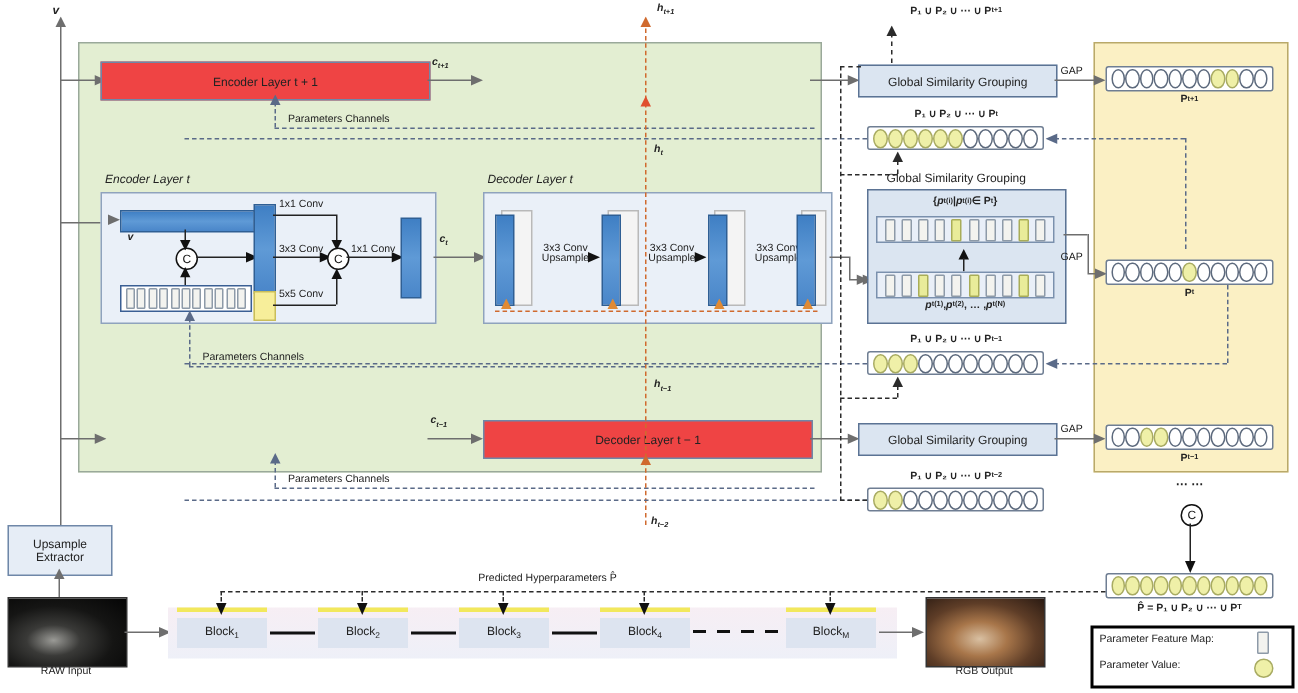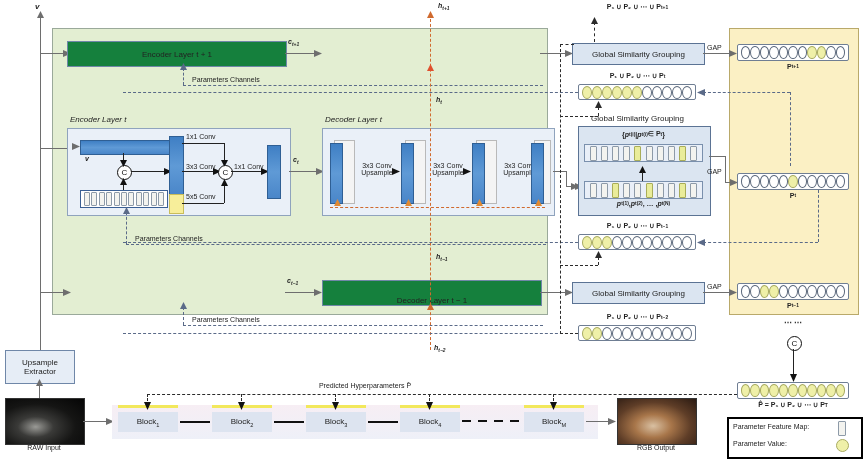--- a/index.html
+++ b/index.html
@@ -9,21 +9,21 @@
   .ctr{display:flex;align-items:center;justify-content:center;text-align:center;}
   .ttl{font-size:9.5px;color:#222;}
   .sm{font-size:8px;color:#222;}
   .xs{font-size:7px;color:#222;}
   .bold{font-weight:bold;}
   .ital{font-style:italic;}
 
   
   .cnnpanel{background:#e3eed2;border:1px solid #9aa99a;}
   .mspanel{background:#fbf0c4;border:1px solid #b9a96a;}
-  .layerbox{background:#15803d;border:1px solid #6f87a8;}
+  .layerbox{background:#ef4444;border:1px solid #6f87a8;}
   .innerbox{background:#eaf0f8;border:1px solid #8fa3bd;}
   .gsgbox{background:#dbe5f1;border:1px solid #5b7394;}
   .gsginner{background:#e9eff8;border:1px solid #7a90ad;}
   .rowbox{background:#ffffff;border:1px solid #6f7e93;border-radius:2px;}
   .fx{background:#e6edf6;border:1px solid #6f87a8;}
   .blockbox{background:#dde4f0;}
   .legend{background:#ffffff;border:2px solid #000;}
 
   
   .bar{background:linear-gradient(180deg,#3f7fc4 0%,#5f9ad6 50%,#4a86c9 100%);border:1px solid #2f5f94;}
@@ -249,21 +249,21 @@
     <polygon points="8,4.5 0,8 0,1" fill="#6e6e6e"></polygon>
   </svg>
 
   <div class="abs hl-line" style="left:285px;top:292px;width:32px;"></div>
   <svg class="abs" style="left:314px;top:288px;" width="8" height="9">
     <polygon points="8,4.5 0,8 0,1" fill="#6e6e6e"></polygon>
   </svg>
   <div class="abs xs bold ital" style="left:287px;top:277px;">
     <span>c</span><sub>t−1</sub>
   </div>
-  <div class="abs layerbox ctr" style="left:322px;top:280px;width:218px;height:24px;align-items:flex-end;">
+  <div class="abs layerbox ctr" style="left:322px;top:280px;width:218px;height:24px;">
     <span class="sm">Decoder Layer t − 1</span>
   </div>
 
   <div class="abs dash-h" style="left:126px;top:244px;width:420px;"></div>
   <div class="abs dash-v" style="left:126px;top:212px;height:32px;"></div>
   <svg class="abs" style="left:122px;top:207px;" width="9" height="8">
     <polygon points="4.5,0 8,7 1,7" fill="#5a6a88"></polygon>
   </svg>
   <div class="abs xs" style="left:133px;top:235px;background:#e3eed2;padding:0 2px;">Parameters Channels</div>
 

